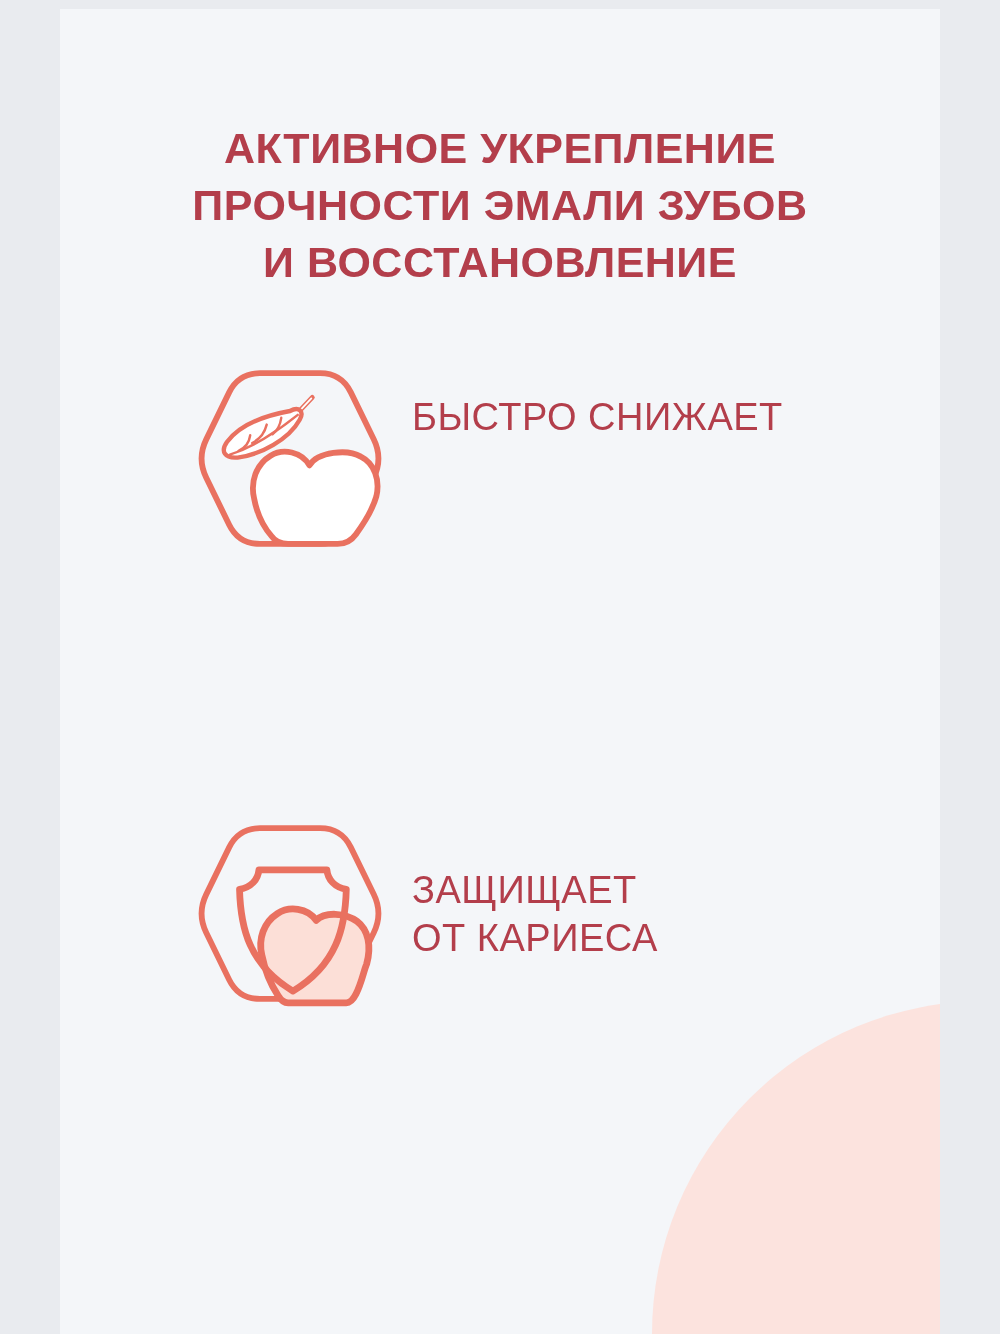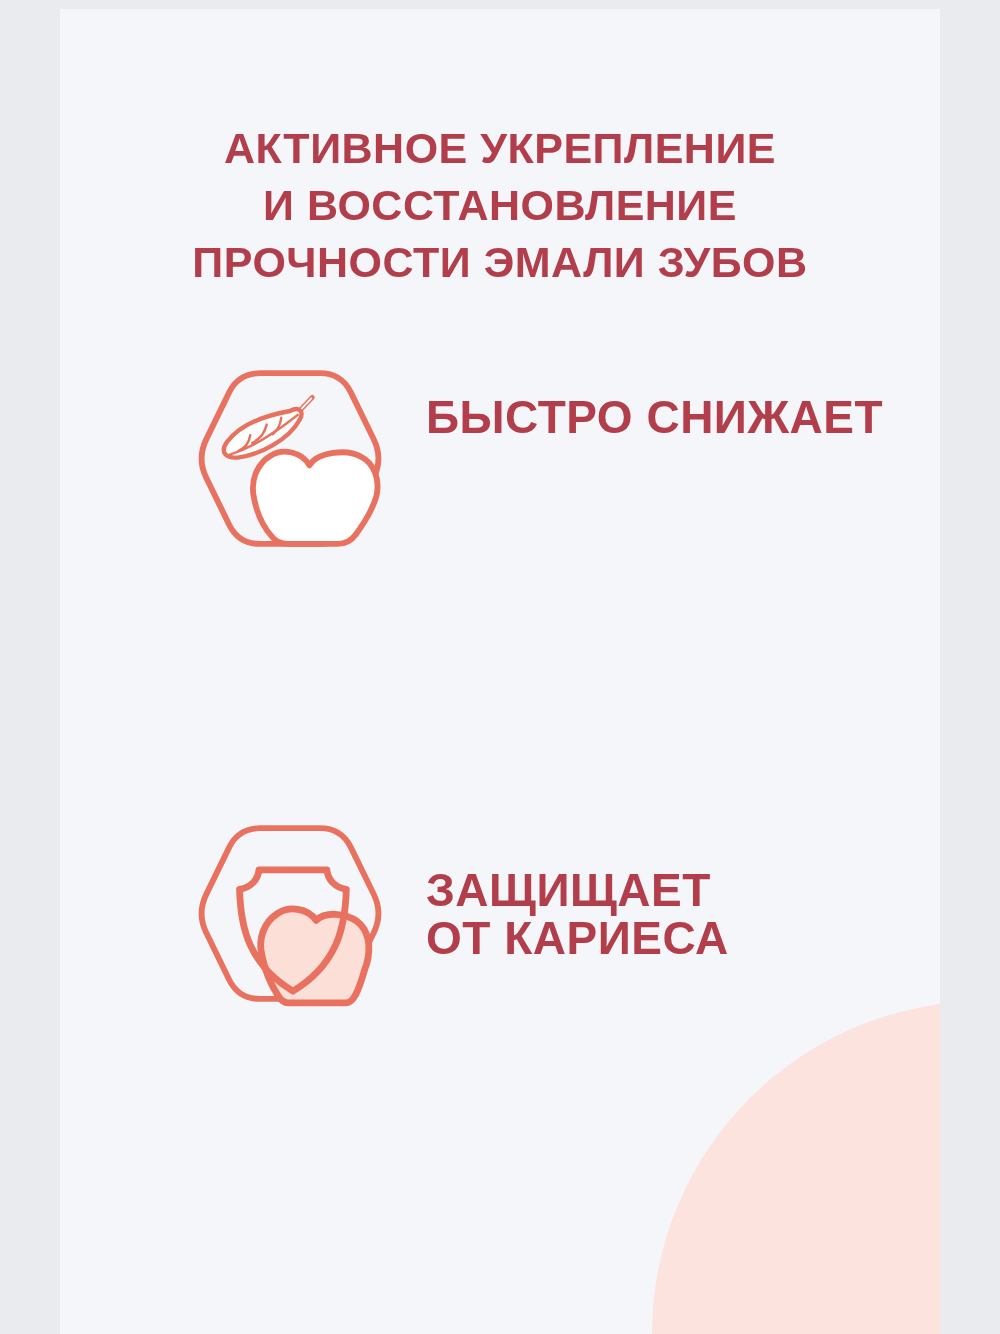--- a/index.html
+++ b/index.html
@@ -48,24 +48,24 @@
     z-index:2;
   }
   .icon-box{
     position:absolute;
     left:132px;top:0;
     width:196px;height:186px;
   }
   .icon-box svg{display:block;width:196px;height:189px;}
   .feature-text{
     position:absolute;
-    left:366px;
+    left:352px;
     color:var(--crimson);
-    font-size:46px;
-    font-weight:700;
+    font-size:38px;
+    font-weight:400;
     line-height:48px;
     letter-spacing:.5px;
     white-space:nowrap;
   }
   
   .hex{stroke:var(--coral);fill:none;stroke-width:6;stroke-linejoin:round;}
   .oc{stroke:var(--coral);fill:none;stroke-linecap:round;stroke-linejoin:round;}
   .oc-w{stroke:var(--coral);fill:var(--white);stroke-linecap:round;stroke-linejoin:round;}
   .oc-p{stroke:var(--coral);fill:var(--pinkFill);stroke-linecap:round;stroke-linejoin:round;}
   .oc-bg{stroke:var(--coral);fill:var(--bg);stroke-linecap:round;}
@@ -75,22 +75,22 @@
 </style>
 </head>
 <body>
 
 <div class="canvas">
 
   <div class="bg-circle"></div>
 
   <header class="title">
     <div>АКТИВНОЕ УКРЕПЛЕНИЕ</div>
+    <div>ПРОЧНОСТИ ЭМАЛИ ЗУБОВ</div>
     <div>И ВОССТАНОВЛЕНИЕ</div>
-    <div>ПРОЧНОСТИ ЭМАЛИ ЗУБОВ</div>
   </header>
 
   <section class="feature" style="top:357px;height:190px;">
     <div class="icon-box">
       <svg viewBox="-3 -3 202 192" xmlns="http://www.w3.org/2000/svg">
         <path class="hex" d="M 67,3 L 129,3 Q 151,3 160.7,22.8 L 184.3,71.2 Q 194,91 184.3,110.8 L 160.7,159.2 Q 151,179 129,179 L 67,179 Q 45,179 35.3,159.2 L 11.7,110.8 Q 2,91 11.7,71.2 L 35.3,22.8 Q 45,3 67,3 Z"></path>
         <g>
           <path class="oc" stroke-width="5" d="M 121,28 L 104,46"></path>
           <path class="wl" stroke-width="1.8" d="M 120,29 L 105,45"></path>
           <path class="oc-w" stroke-width="4.5" d="M 98,42 C 107,37 113,42 108,51 C 97,71 68,87 44,90 C 31,91 26,84 33,74 C 47,55 76,46 98,42 Z"></path>

